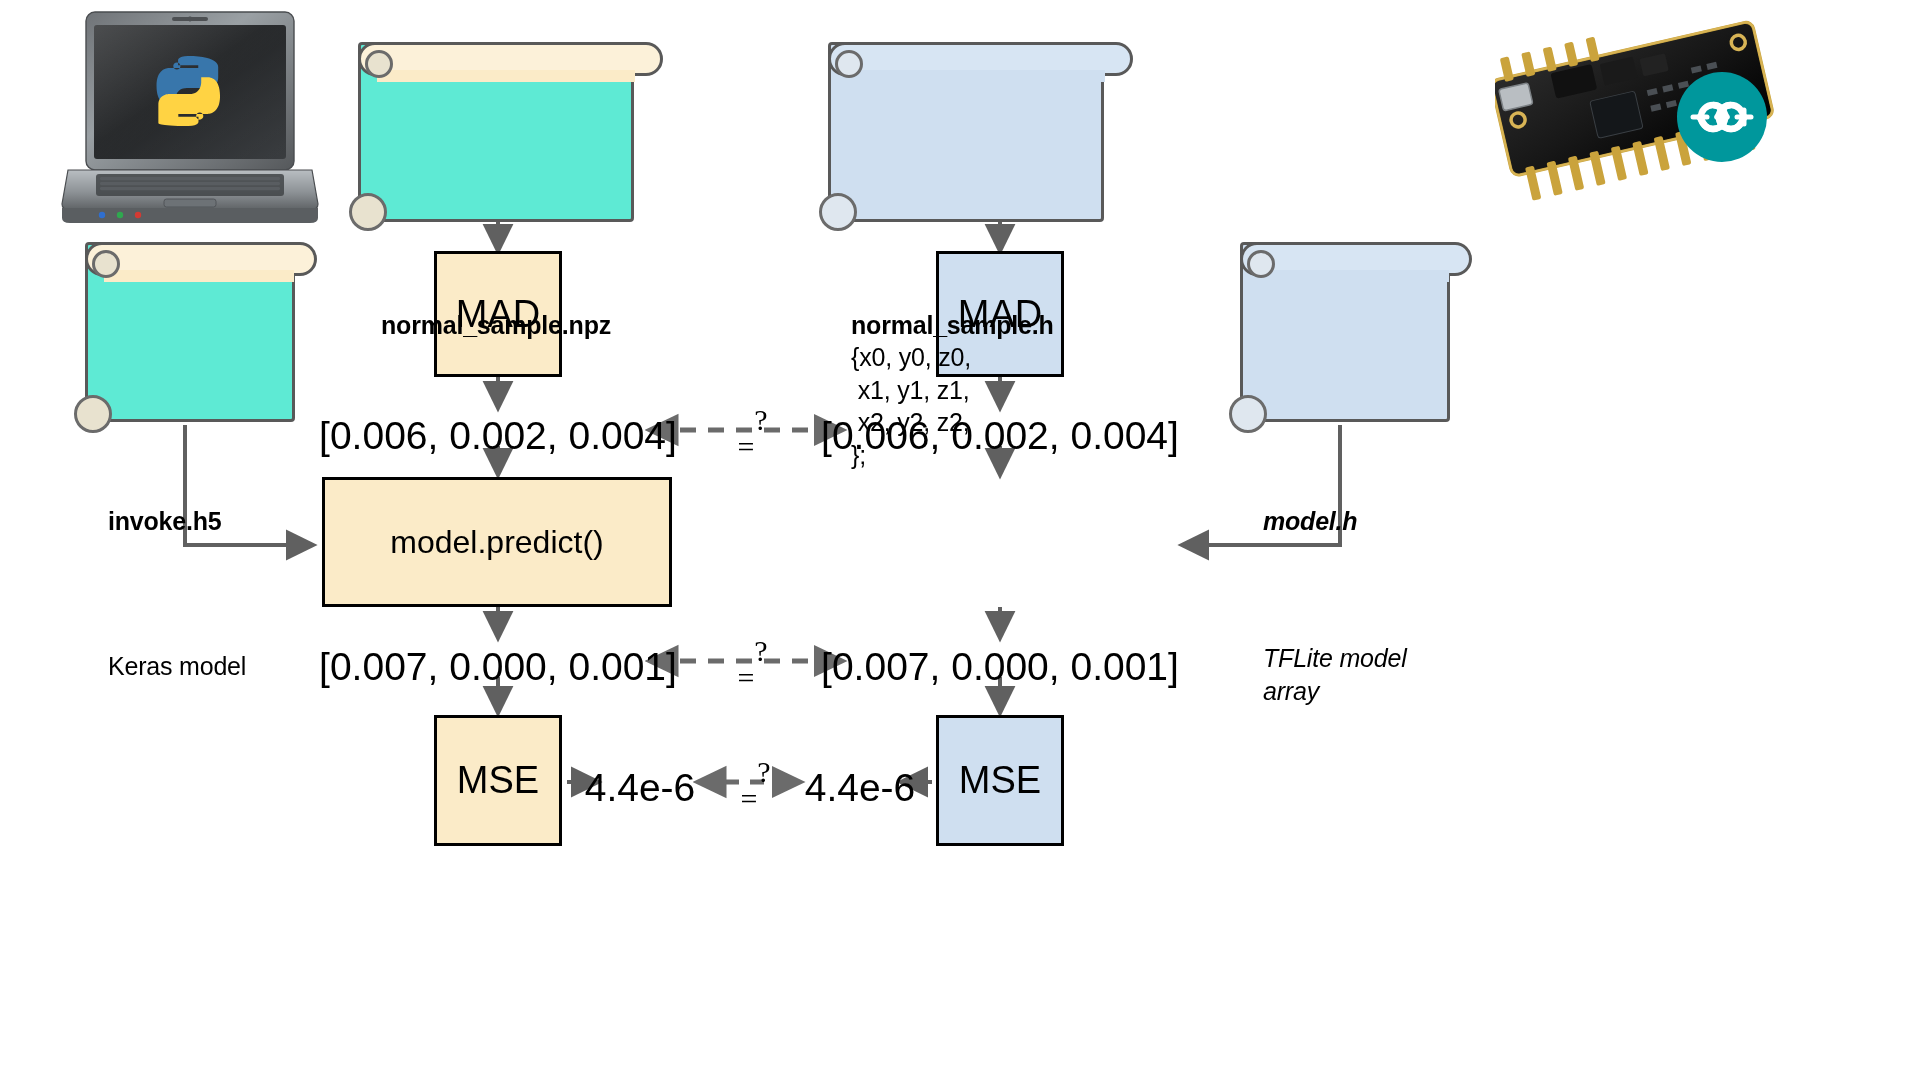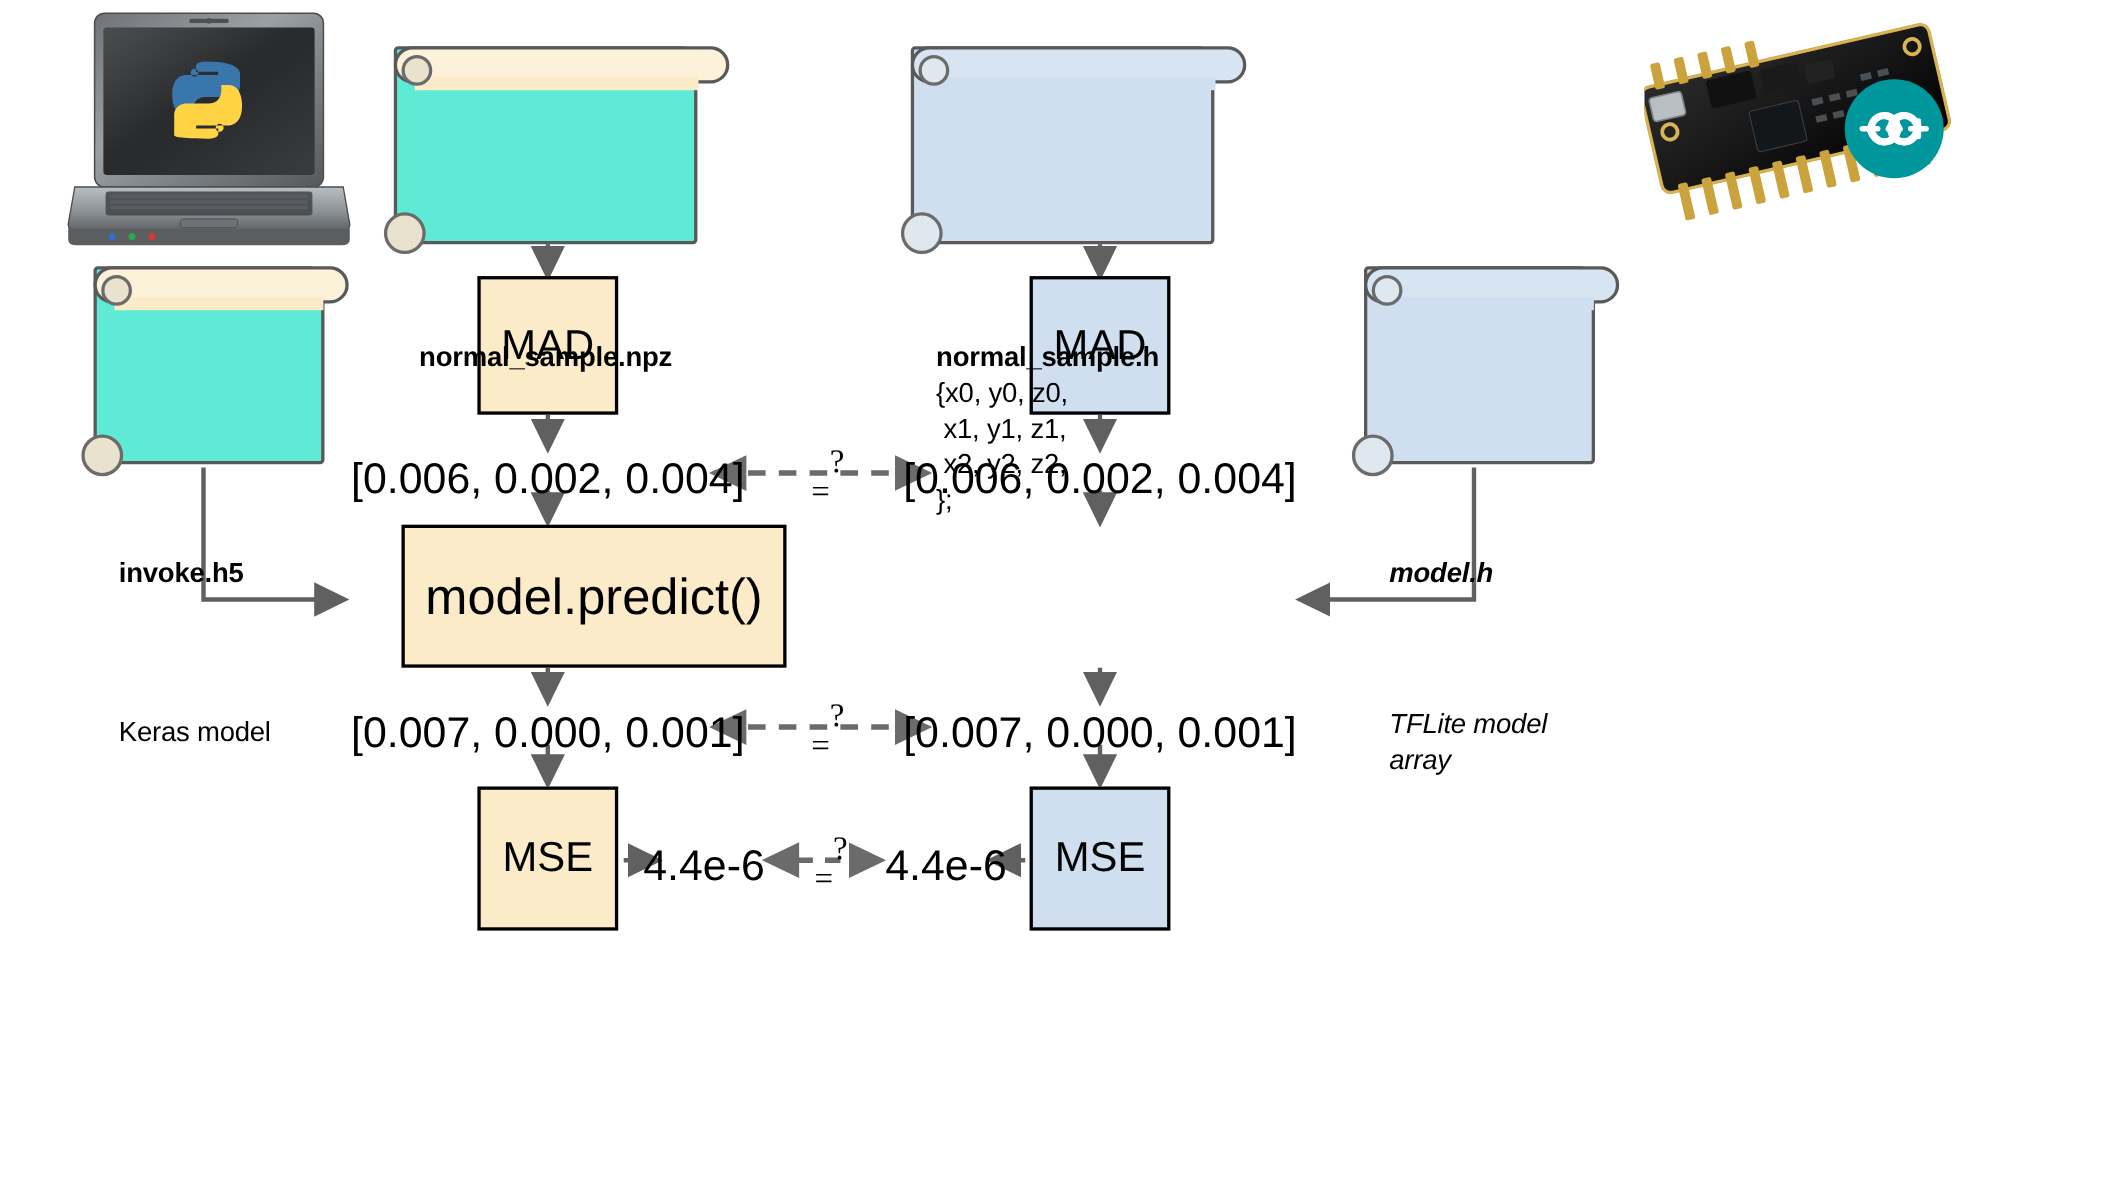--- a/index.html
+++ b/index.html
@@ -86,21 +86,21 @@
     box-sizing:border-box;
     border:3px solid #000;
     display:flex;align-items:center;justify-content:center;
     font-size:38px;
     color:#000;
     text-align:center;
     white-space:nowrap;
   }
   .pbox.cream{background:#fbebc8;}
   .pbox.blue{background:#cfdff0;}
-  .pbox.wide{font-size:46px;margin-left:43px;}
+  .pbox.wide{font-size:32px;}
 
   
   .vlabel{
     position:absolute;
     font-size:39px;
     color:#000;
     white-space:nowrap;
     text-align:center;
   }
   .eqmark{

